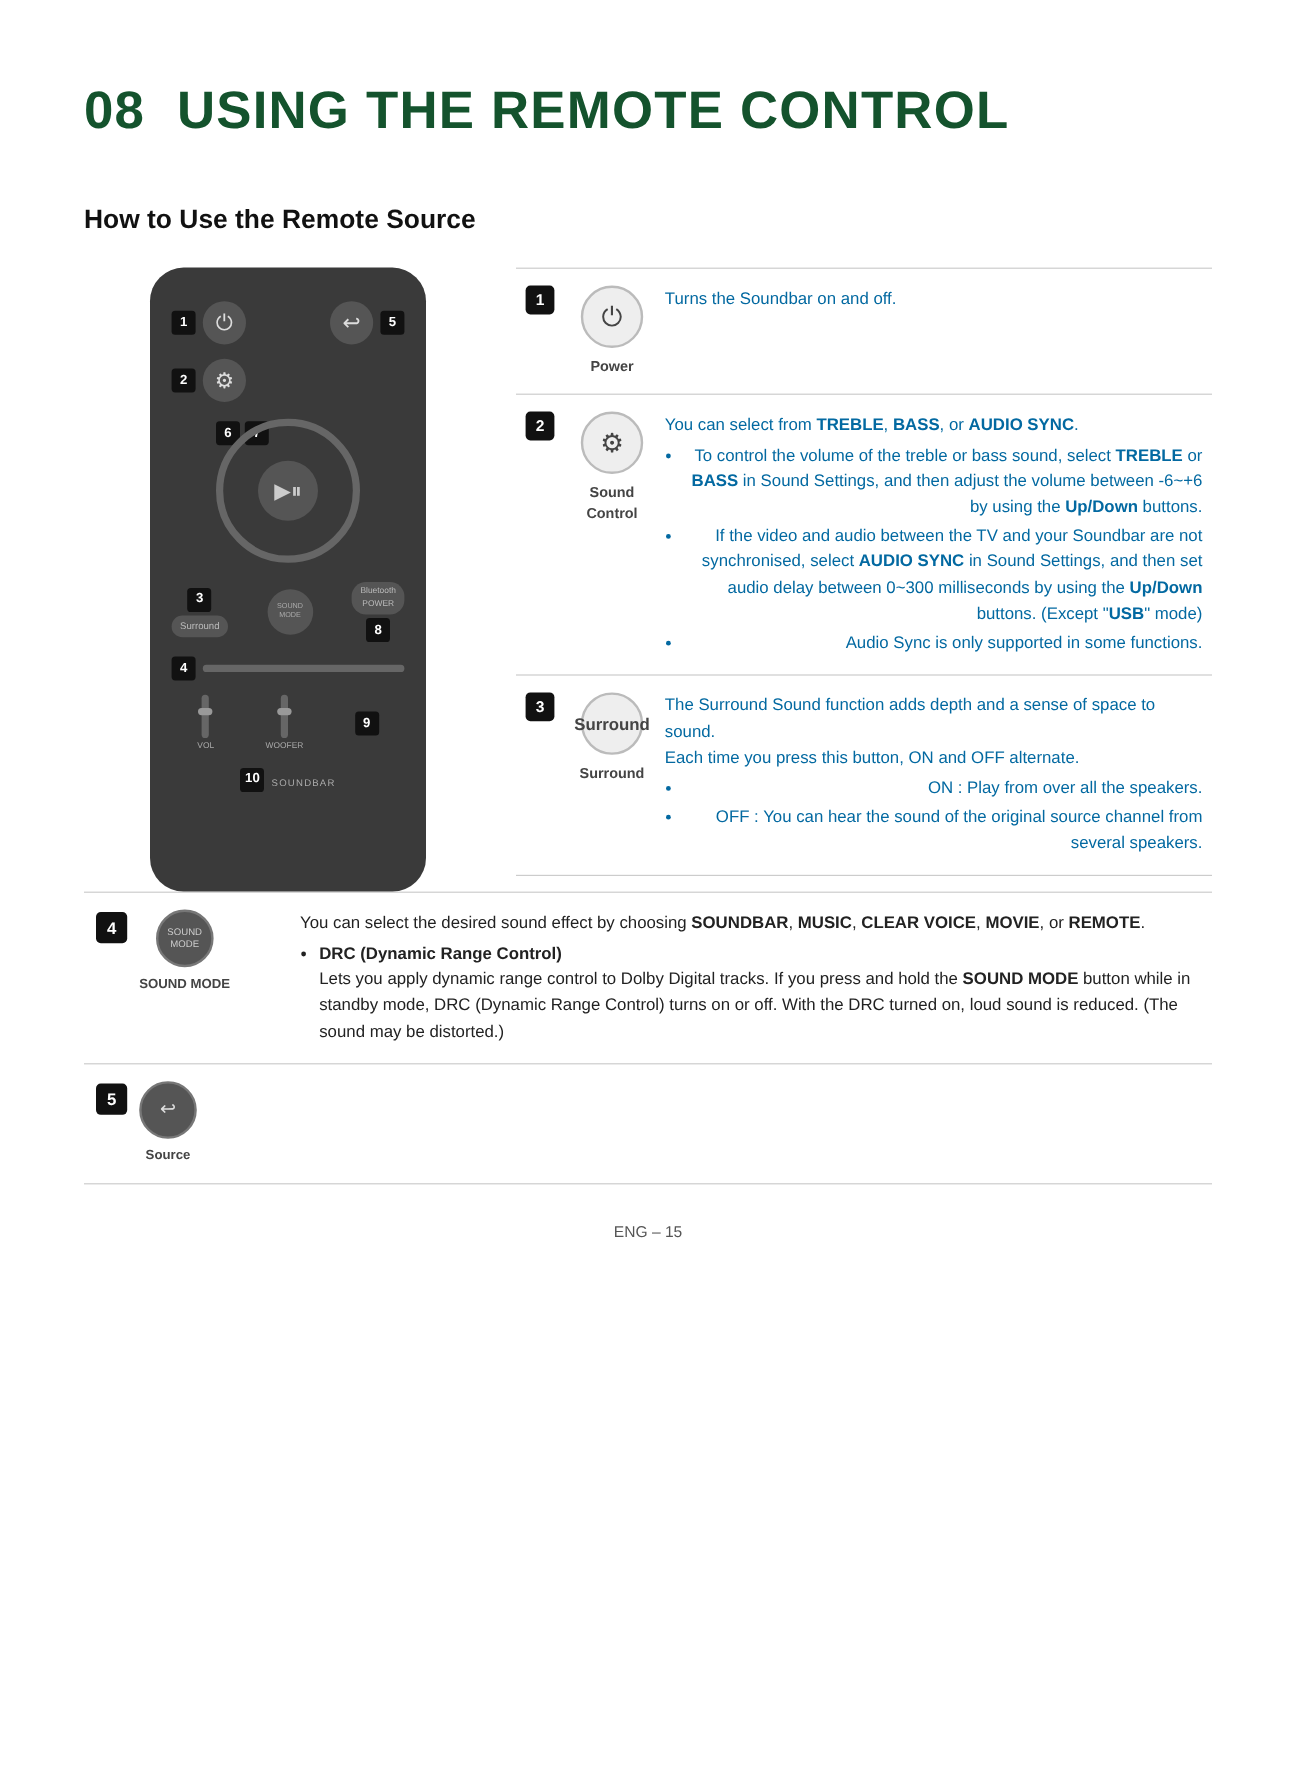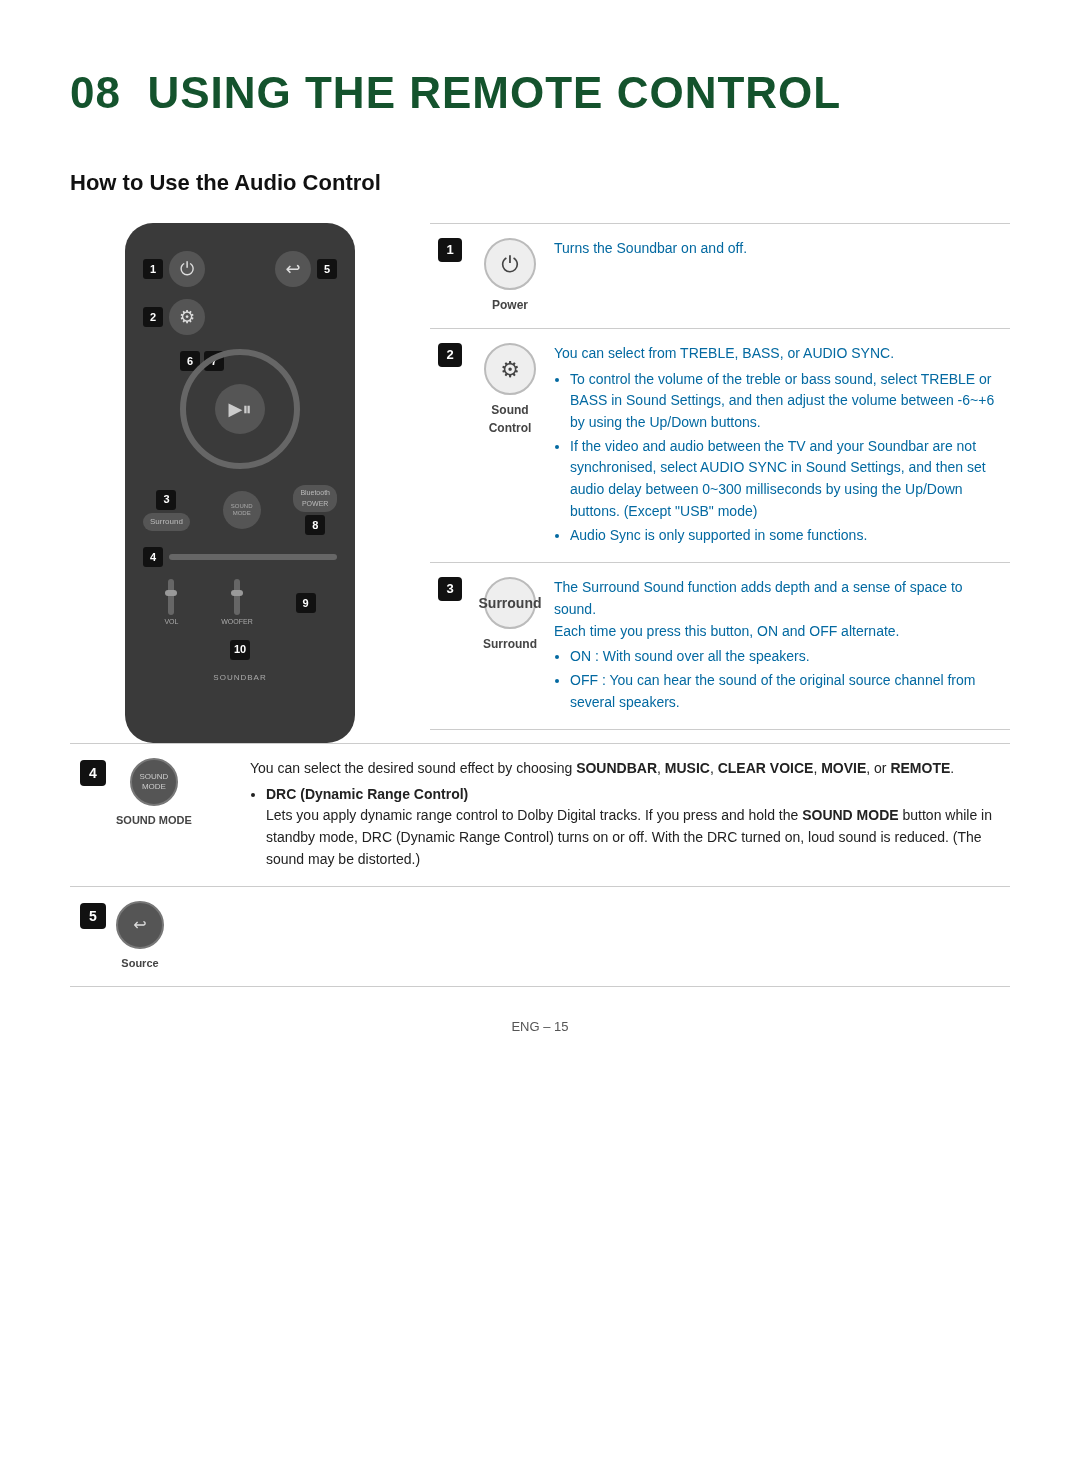--- a/index.html
+++ b/index.html
@@ -248,24 +248,25 @@
       color: #444;
       text-align: center;
       font-weight: 600;
     }
     .desc-text-col {
       flex: 1;
       font-size: 14px;
       color: #0369a1;
       line-height: 1.55;
     }
-    .desc-text-col b { font-weight: 400; }
+    .desc-text-col b { font-weight: 700; }
     .desc-text-col ul {
       margin-left: 16px;
       margin-top: 4px;
+      text-align: right;
     }
     .desc-text-col li { margin-bottom: 2px; }
     
     .bottom-rows {
       border-top: 1px solid #ccc;
     }
     .bottom-row {
       display: flex;
       flex-direction: row;
       border-bottom: 1px solid #ccc;
@@ -349,21 +350,21 @@
       margin-top: 2px;
     }
   </style>
 </head>
 <body>
 
 <h1 class="page-title">
   <span>08</span>&nbsp;&nbsp;<span>USING THE REMOTE CONTROL</span>
 </h1>
 
-<h2 class="section-title">How to Use the Audio Control</h2>
+<h2 class="section-title">How to Use the Remote Source</h2>
 
 <div class="diagram-section">
 
   <div class="left-panel">
     <div style="position:relative; width:280px; margin:0 auto;">
 
       <div class="remote-body">
 
         <div class="remote-top-row">
           <div style="display:flex;align-items:center;gap:6px;">
@@ -421,21 +422,21 @@
           <div class="slider-area">
             <div class="slider-track">
               <div class="slider-knob"></div>
             </div>
             <div class="slider-label">WOOFER</div>
           </div>
 
           <div class="r-badge" style="position:static;">9</div>
         </div>
 
-        <div style="display:flex;align-items:center;gap:6px;margin-top:4px;flex-direction:column;">
+        <div style="display:flex;align-items:center;gap:6px;margin-top:4px;">
           <div class="r-badge" style="position:static;">10</div>
           <div class="soundbar-label">SOUNDBAR</div>
         </div>
       </div>
     </div>
   </div>
 
   <div class="right-panel">
     <div class="desc-table">
 
@@ -475,21 +476,21 @@
           <span class="callout-badge">3</span>
           <div class="desc-icon-col">
             <div class="desc-icon-circle" style="font-size:14px;font-weight:600;">Surround</div>
             <div class="desc-icon-label">Surround</div>
           </div>
         </div>
         <div class="desc-text-col">
           The Surround Sound function adds depth and a sense of space to sound.<br>
           Each time you press this button, ON and OFF alternate.
           <ul>
-            <li>ON : With sound over all the speakers.</li>
+            <li>ON : Play from over all the speakers.</li>
             <li>OFF : You can hear the sound of the original source channel from several speakers.</li>
           </ul>
         </div>
       </div>
 
     </div>
   </div>
 </div>
 
 <div class="bottom-rows">

